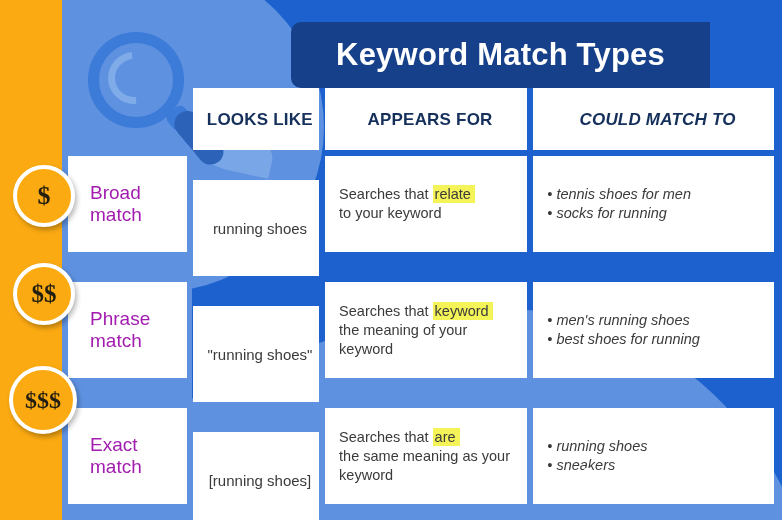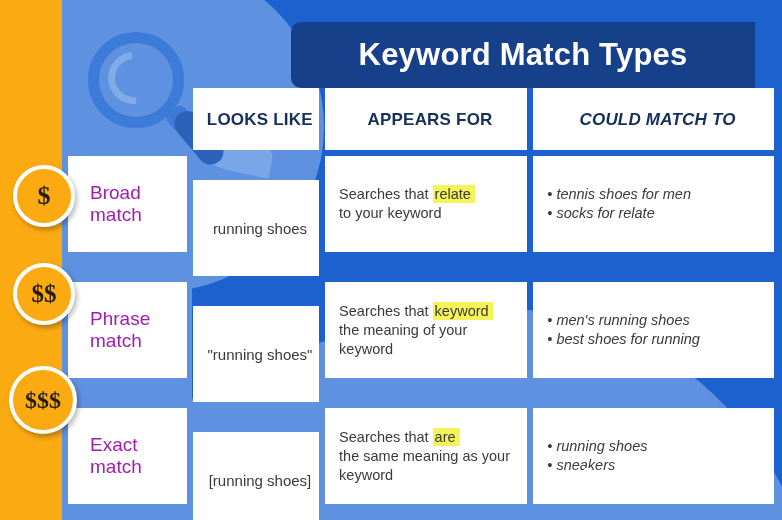--- a/index.html
+++ b/index.html
@@ -28,21 +28,21 @@
                border:7px solid #7FACE8;border-right-color:transparent;border-top-color:transparent;
                transform:rotate(40deg);box-sizing:border-box;}
   .mg-handle{position:absolute;left:86px;top:86px;width:26px;height:62px;background:#2C63B8;
              border-radius:13px;transform:rotate(-40deg);transform-origin:top center;}
   .mg-neck{position:absolute;left:88px;top:80px;width:22px;height:20px;background:#3C7BD8;
            border-radius:6px;transform:rotate(-40deg);}
   .mg-shine{position:absolute;left:104px;top:96px;width:90px;height:46px;background:#9CC0EE;
             opacity:.45;border-radius:0 60% 0 60%;transform:rotate(12deg);}
 
   
-  .title-bar{position:absolute;left:291px;top:22px;width:464px;height:66px;
+  .title-bar{position:absolute;left:291px;top:22px;width:419px;height:66px;
              background:#16418A;border-radius:10px 0 0 10px;
              display:flex;align-items:center;justify-content:center;}
   .title-bar .title{color:#FFFFFF;font-size:31px;font-weight:bold;letter-spacing:.2px;
                     font-family:"Liberation Sans", sans-serif;}
 
   
   .table{position:absolute;left:68px;top:88px;width:706px;}
   .row{display:flex;gap:6px;margin-bottom:6px;}
   .cell{background:#FFFFFF;box-sizing:border-box;display:flex;padding-left:8px;}
   .c-label{width:122px;}
@@ -142,21 +142,21 @@
       </div>
       <div class="cell c-appears">
         <div class="appears-txt">
           <span>Searches that </span><span class="hl">relate</span><br>
           <span>to your keyword</span>
         </div>
       </div>
       <div class="cell c-match">
         <div class="match-list">
           <div>• tennis shoes for men</div>
-          <div>• socks for relate</div>
+          <div>• socks for running</div>
         </div>
       </div>
     </div>
 
     <div class="row body-row r2">
       <div class="cell c-label">
         <div class="lbl-txt">Phrase match</div>
       </div>
       <div class="cell c-looks">
         <div class="looks-txt">"running shoes"</div>

